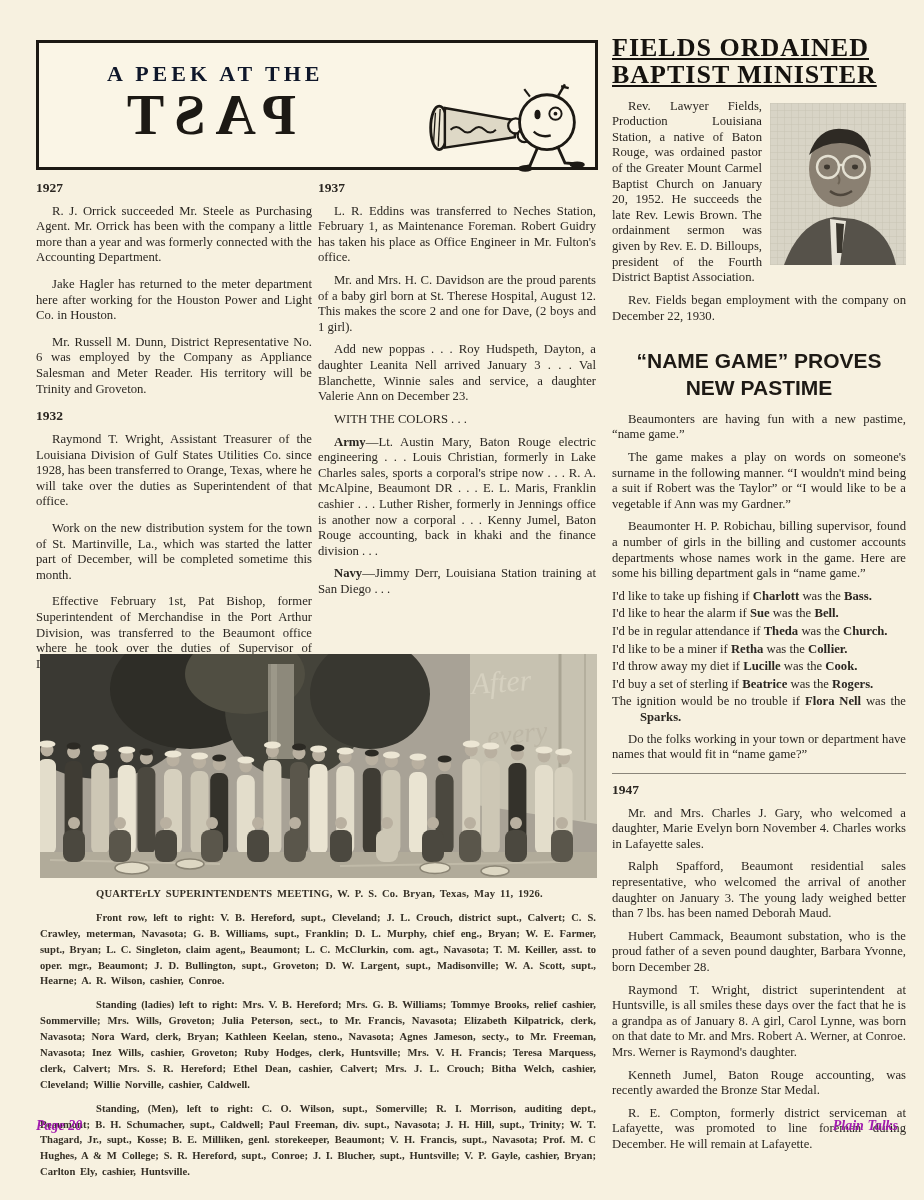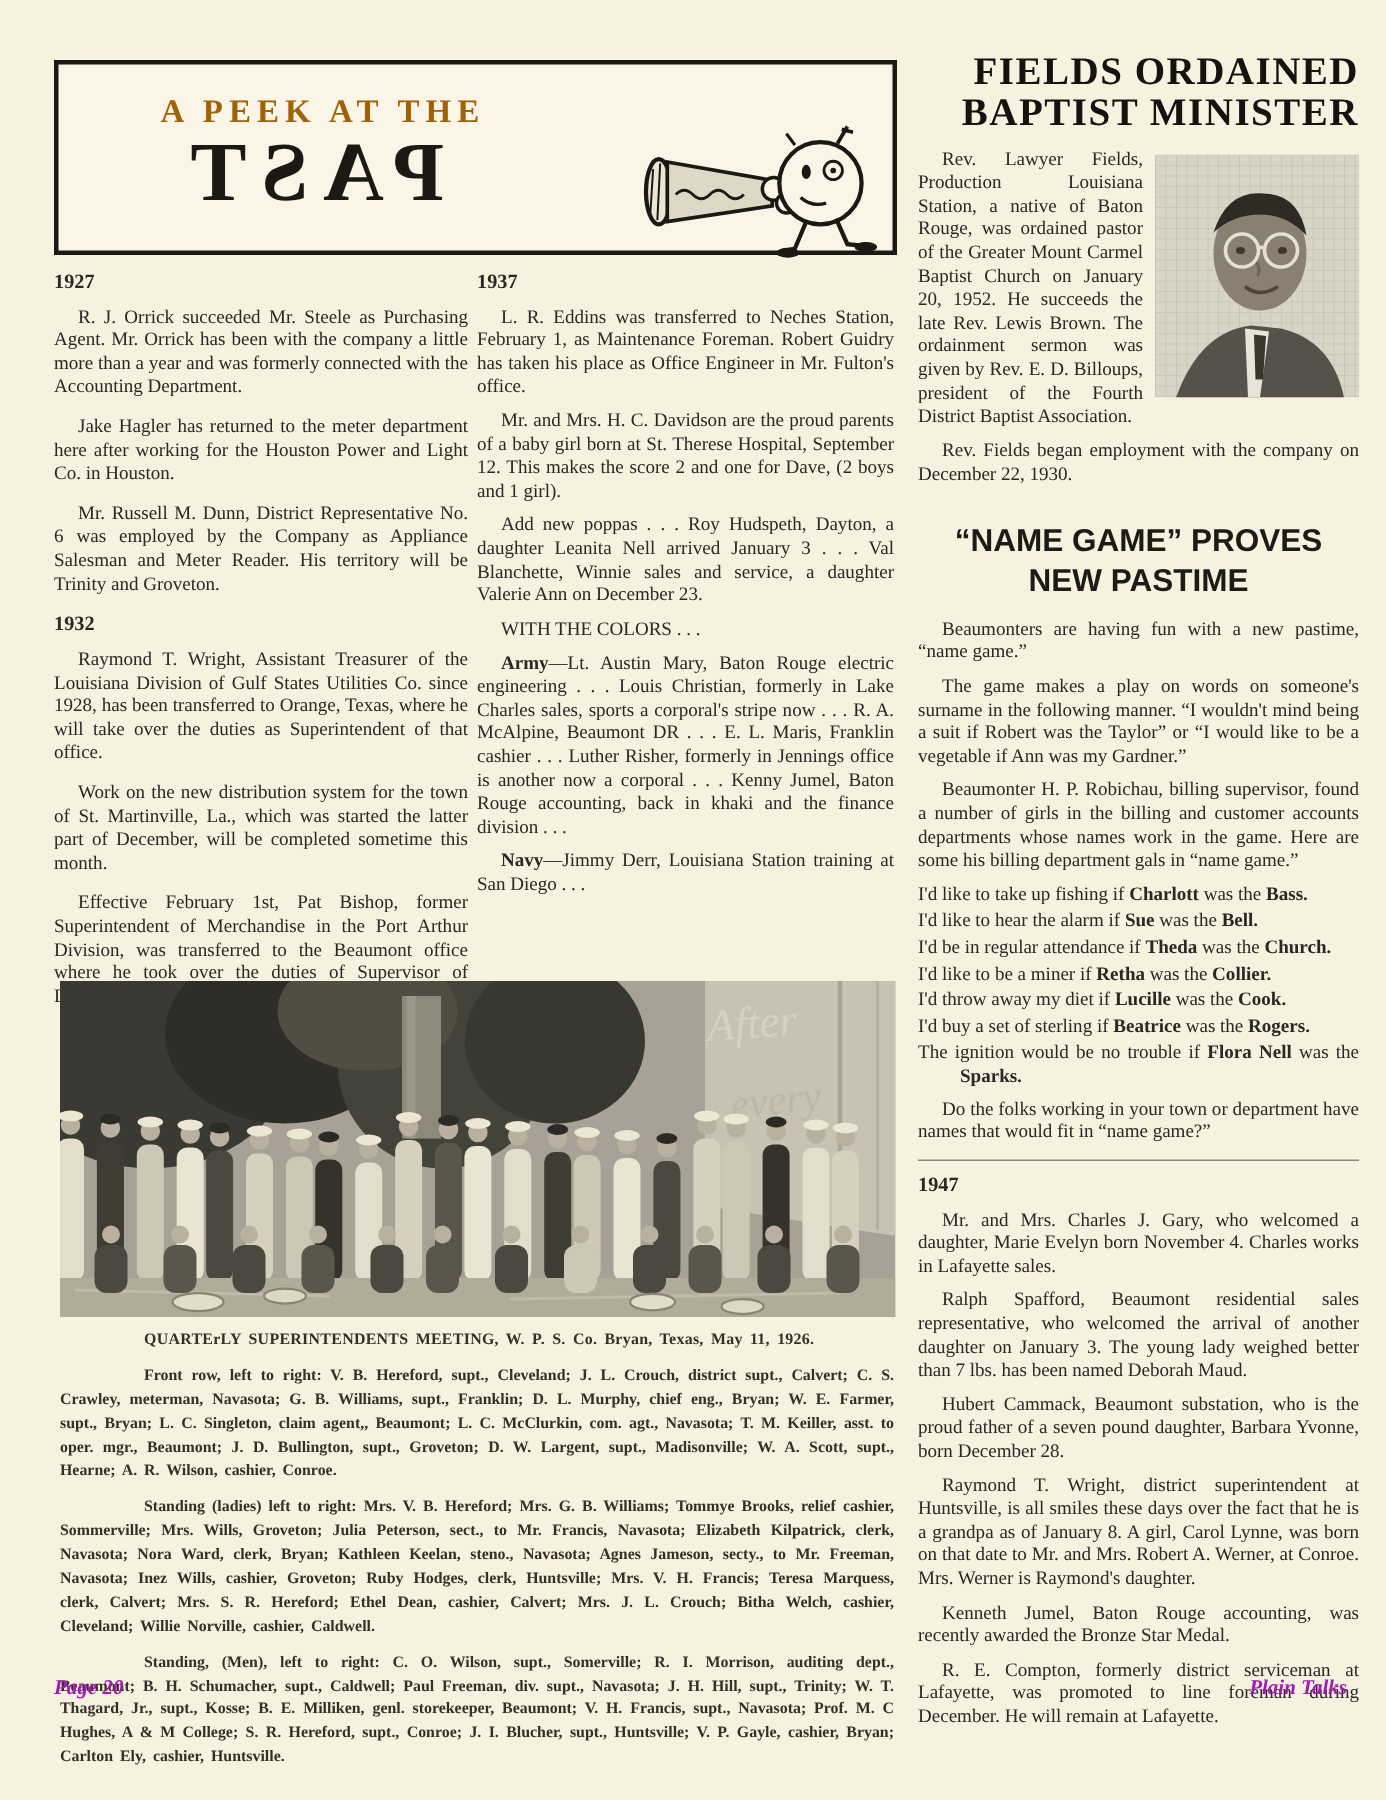--- a/index.html
+++ b/index.html
@@ -9,21 +9,21 @@
     font-family:"Liberation Serif",serif;
   }
   .b{font-weight:bold;}
   
   .peek-box{
     position:absolute;left:36px;top:40px;width:556px;height:124px;
     border:3px solid #1c1914;background:#faf5e6;
   }
   .peek-kicker{
     position:absolute;left:68px;top:18px;
-    font-weight:bold;font-size:22px;letter-spacing:4px;color:#a16207;
+    font-weight:bold;font-size:22px;letter-spacing:4px;color:#0f172a;
   }
   .peek-past{
     position:absolute;left:78px;top:44px;
     font-weight:bold;font-size:56px;letter-spacing:10px;color:#1c1914;
     transform:scaleX(-1);display:inline-block;line-height:1;
   }
   .peek-cartoon{position:absolute;right:8px;top:30px;}
   
   .col{
     position:absolute;top:172px;font-size:12.7px;line-height:1.23;
@@ -45,21 +45,21 @@
   }
   .photo-caption p{margin:0 0 8px;text-indent:56px;}
   .caption-title{letter-spacing:0.2px;}
   
   .right-col{
     position:absolute;left:612px;top:34px;width:294px;
     font-size:12.7px;line-height:1.23;text-align:justify;
   }
   .fields-title{
     font-weight:bold;font-size:26px;line-height:1.05;letter-spacing:1px;
-    color:#16130f;margin:0 0 10px;text-align:right;
+    color:#16130f;margin:0 0 10px;text-align:left;text-decoration:underline;
   }
   .article-body::after{content:"";display:block;clear:both;}
   .article-body p{margin:0 0 7px;text-indent:16px;}
   .portrait-float{
     float:right;width:136px;height:162px;margin:4px 0 4px 8px;
   }
   .ng-title{
     font-family:"Liberation Sans",sans-serif;font-weight:bold;
     font-size:21px;line-height:1.3;text-align:center;
     margin:16px 10px 10px;color:#1e1a15;
@@ -116,21 +116,21 @@
     <p>Mr. Russell M. Dunn, District Representative No. 6 was employed by the Company as Appliance Salesman and Meter Reader. His territory will be Trinity and Groveton.</p>
     <div class="year-head">1932</div>
     <p>Raymond T. Wright, Assistant Treasurer of the Louisiana Division of Gulf States Utilities Co. since 1928, has been transferred to Orange, Texas, where he will take over the duties as Superintendent of that office.</p>
     <p>Work on the new distribution system for the town of St. Martinville, La., which was started the latter part of December, will be completed sometime this month.</p>
     <p>Effective February 1st, Pat Bishop, former Superintendent of Merchandise in the Port Arthur Division, was transferred to the Beaumont office where he took over the duties of Supervisor of District Representatives.</p>
   </div>
 
 <div class="col col-mid" id="mid-sections">
     <div class="year-head">1937</div>
     <p>L. R. Eddins was transferred to Neches Station, February 1, as Maintenance Foreman. Robert Guidry has taken his place as Office Engineer in Mr. Fulton's office.</p>
-    <p>Mr. and Mrs. H. C. Davidson are the proud parents of a baby girl born at St. Therese Hospital, September 12. This makes the score 2 and one for Dave, (2 boys and 1 girl).</p>
+    <p>Mr. and Mrs. H. C. Davidson are the proud parents of a baby girl born at St. Therese Hospital, August 12. This makes the score 2 and one for Dave, (2 boys and 1 girl).</p>
     <p>Add new poppas . . . Roy Hudspeth, Dayton, a daughter Leanita Nell arrived January 3 . . . Val Blanchette, Winnie sales and service, a daughter Valerie Ann on December 23.</p>
     <p>WITH THE COLORS . . .</p>
     <p><span class="b">Army</span><span>—Lt. Austin Mary, Baton Rouge electric engineering . . . Louis Christian, formerly in Lake Charles sales, sports a corporal's stripe now . . . R. A. McAlpine, Beaumont DR . . . E. L. Maris, Franklin cashier . . . Luther Risher, formerly in Jennings office is another now a corporal . . . Kenny Jumel, Baton Rouge accounting, back in khaki and the finance division . . .</span></p>
     <p><span class="b">Navy</span><span>—Jimmy Derr, Louisiana Station training at San Diego . . .</span></p>
   </div>
 
 <svg class="group-photo" id="group-photo-svg" viewBox="0 0 557 224" preserveAspectRatio="none">
   <rect x="0" y="0" width="557" height="224" fill="#a8a296"></rect>
 
   <ellipse cx="60" cy="50" rx="95" ry="75" fill="#3a3933"></ellipse>

